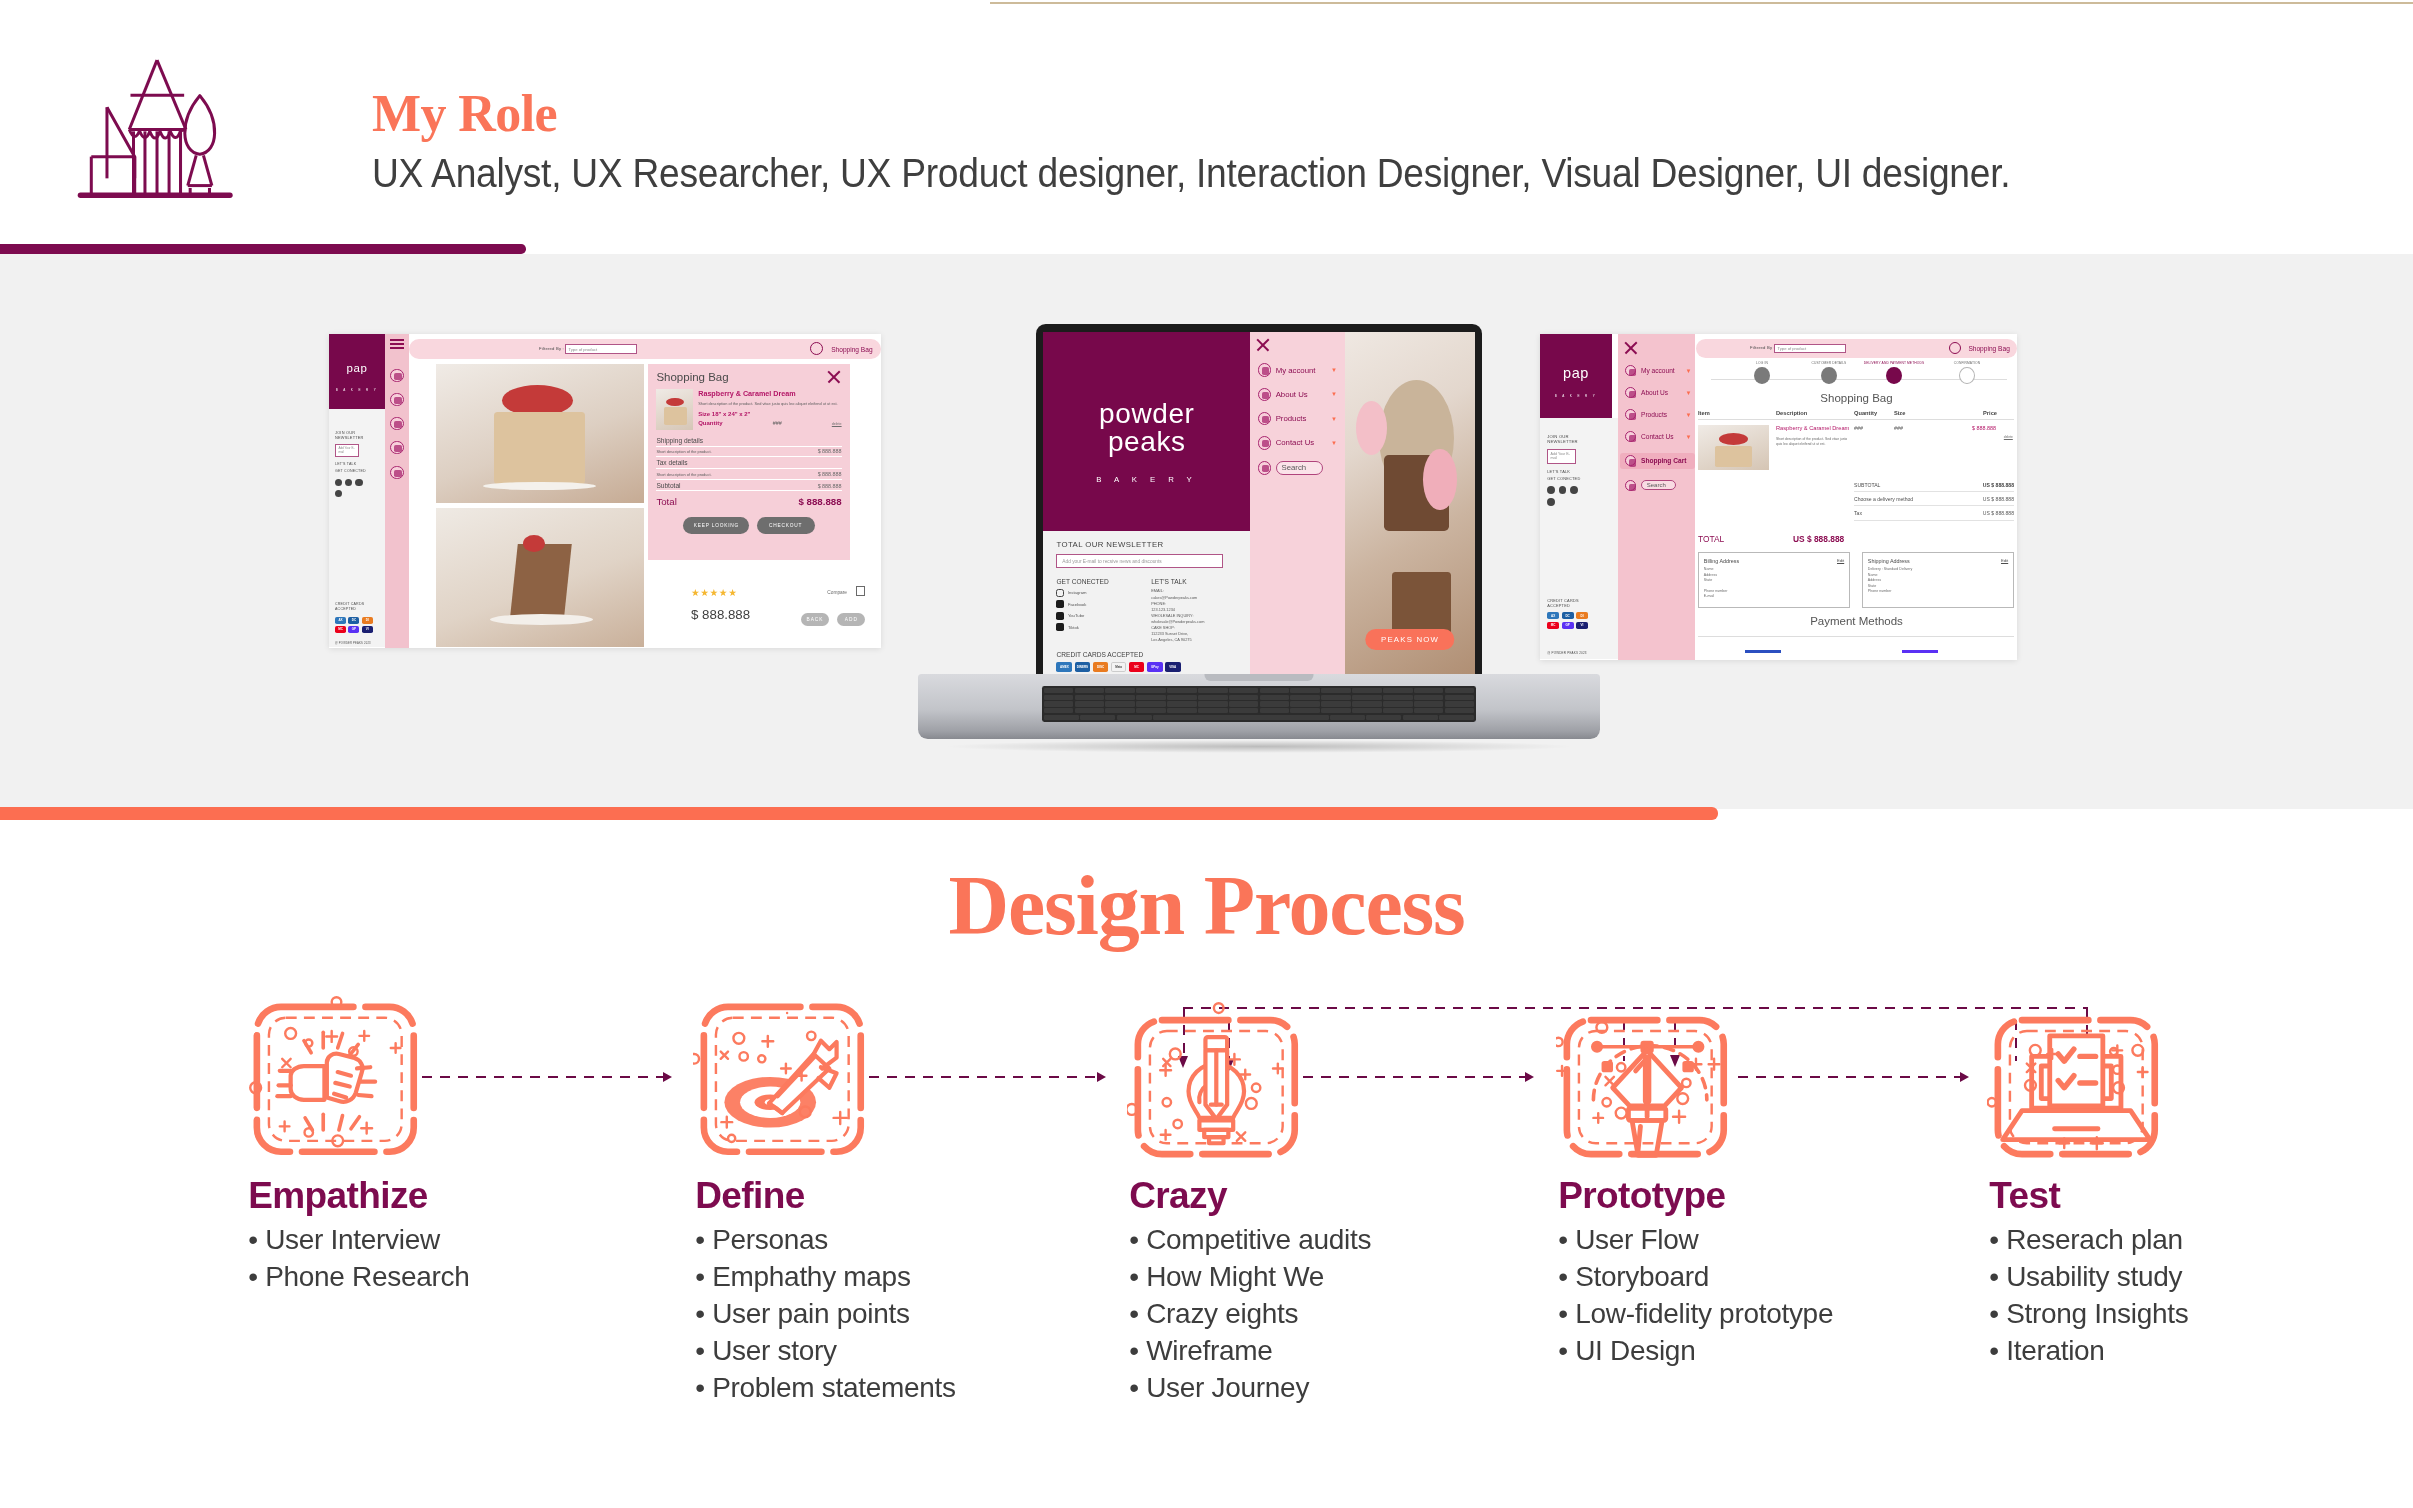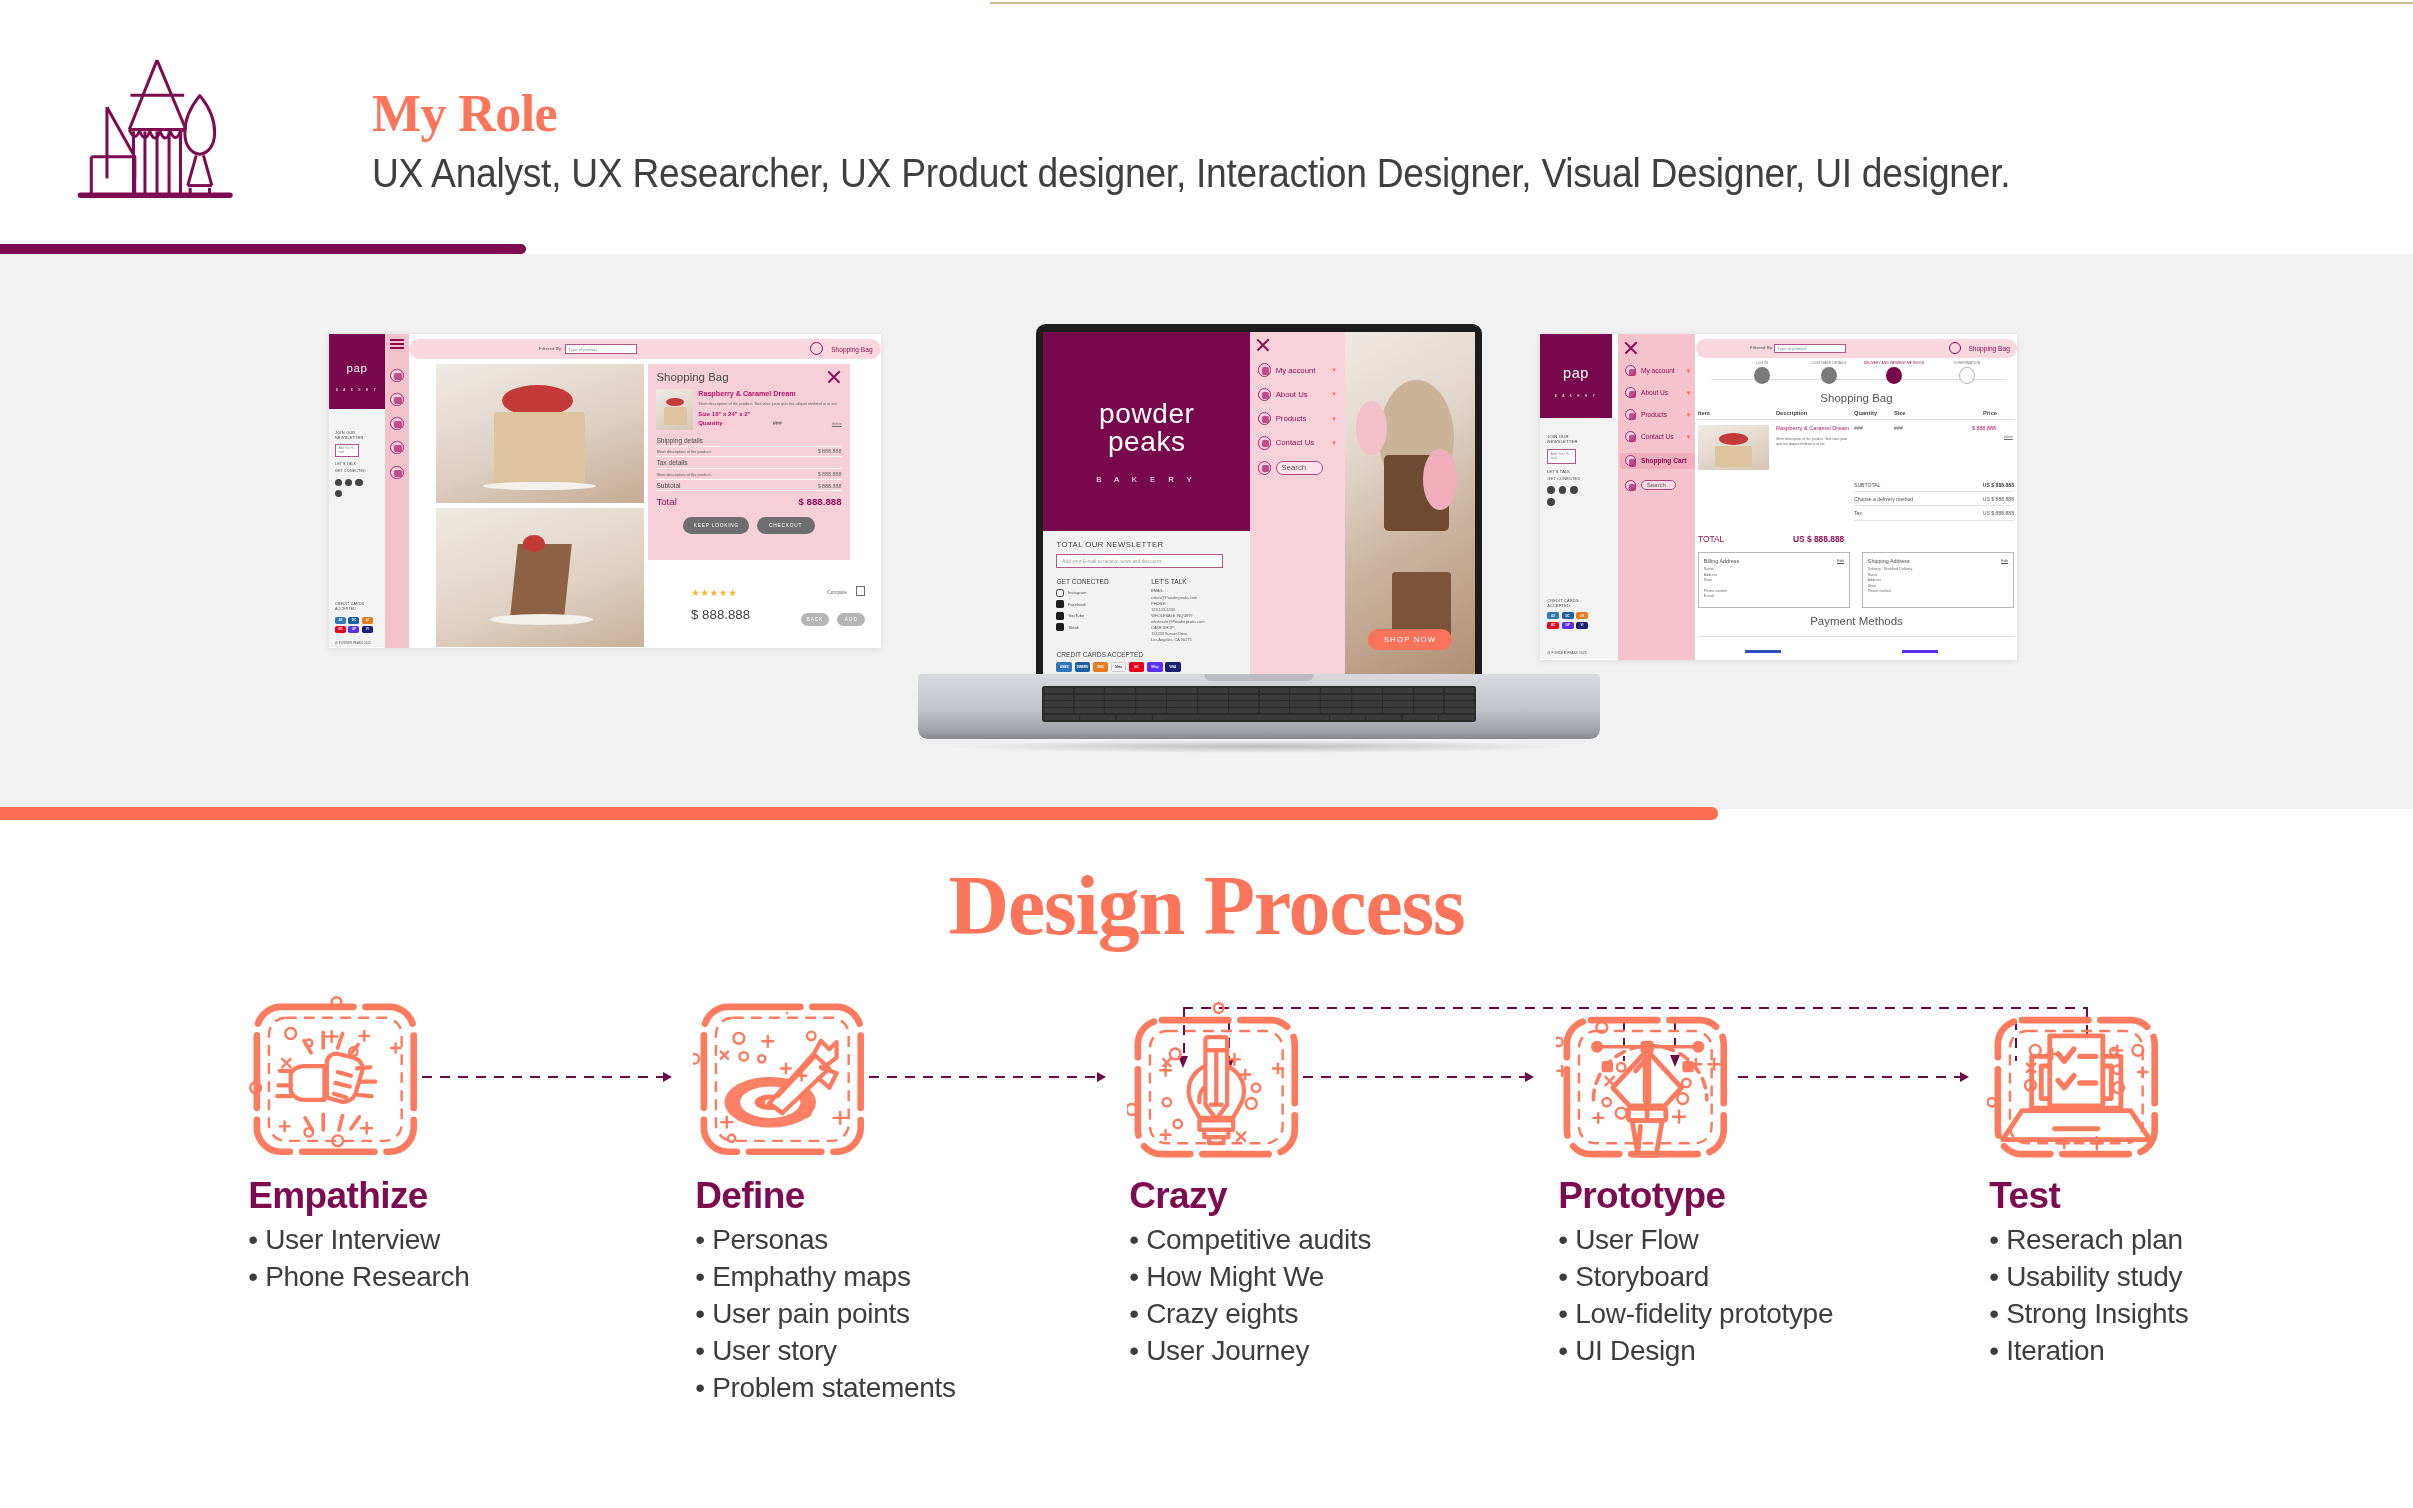--- a/index.html
+++ b/index.html
@@ -356,21 +356,21 @@
             </div>
           </div>
         </div>
 
         <div class="ls-photo">
           <div class="cake-deco" style="left:26%;top:14%;width:58%;height:34%;background:#c9b49a;"></div>
           <div class="cake-deco" style="left:30%;top:36%;width:50%;height:22%;background:#6f4a33;border-radius:4.8px;"></div>
           <div class="cake-deco" style="left:8%;top:20%;width:24%;height:16%;background:#f3bfc8;"></div>
           <div class="cake-deco" style="left:60%;top:34%;width:26%;height:18%;background:#f0aeba;"></div>
           <div class="cake-deco" style="left:36%;top:70%;width:46%;height:20%;background:#7b5439;border-radius:3.6px;"></div>
-          <div class="shop-now">SHOP NOW</div>
+          <div class="shop-now">PEAKS NOW</div>
         </div>
 
         <div class="ls-foot">
           <div style="padding:9.7px 13.3px;">
             <div style="font-size:7.8px;color:#3f3f3f;letter-spacing:0.4px;">TOTAL OUR NEWSLETTER</div>
             <div style="margin-top:4.8px;border:0.6px solid #b05587;background:#fff;padding:3.6px 4.8px;font-size:4.8px;color:#9a9a9a;width:92%;">Add your E-mail to recsive news and discounts</div>
             <div style="display:flex;gap:15.7px;margin-top:9.7px;">
               <div style="width:46%;">
                 <div style="font-size:6.6px;color:#3f3f3f;">GET CONECTED</div>
                 <div style="margin-top:4.2px;display:flex;align-items:center;gap:3.6px;font-size:4.2px;color:#555;">
@@ -831,20 +831,21 @@
             <path d="M182 226 l14 14 M196 226 l-14 14"></path>
             <path d="M250 112 l0 16 M242 120 l16 0"></path>
           </g>
         </svg>
       </div>
       <div class="step-name">Crazy</div>
       <ul class="step-list">
         <li>Competitive audits</li>
         <li>How Might We</li>
         <li>Crazy eights</li>
+        <li>Wireframe</li>
         <li>User Journey</li>
       </ul>
     </div>
 
     <div class="step" style="left:1551px;">
       <div class="step-icon">
         <svg viewBox="0 0 300 275" width="181" height="166" fill="none" stroke="#fc7a5e">
           <rect x="18" y="40" width="260" height="222" rx="40" stroke-width="11" stroke-dasharray="110 20 80 20 110 20 70 20" stroke-linecap="round"></rect>
           <rect x="38" y="58" width="220" height="186" rx="28" stroke-width="4" stroke-dasharray="18 12"></rect>
           <g stroke-width="6" stroke-linecap="round">

